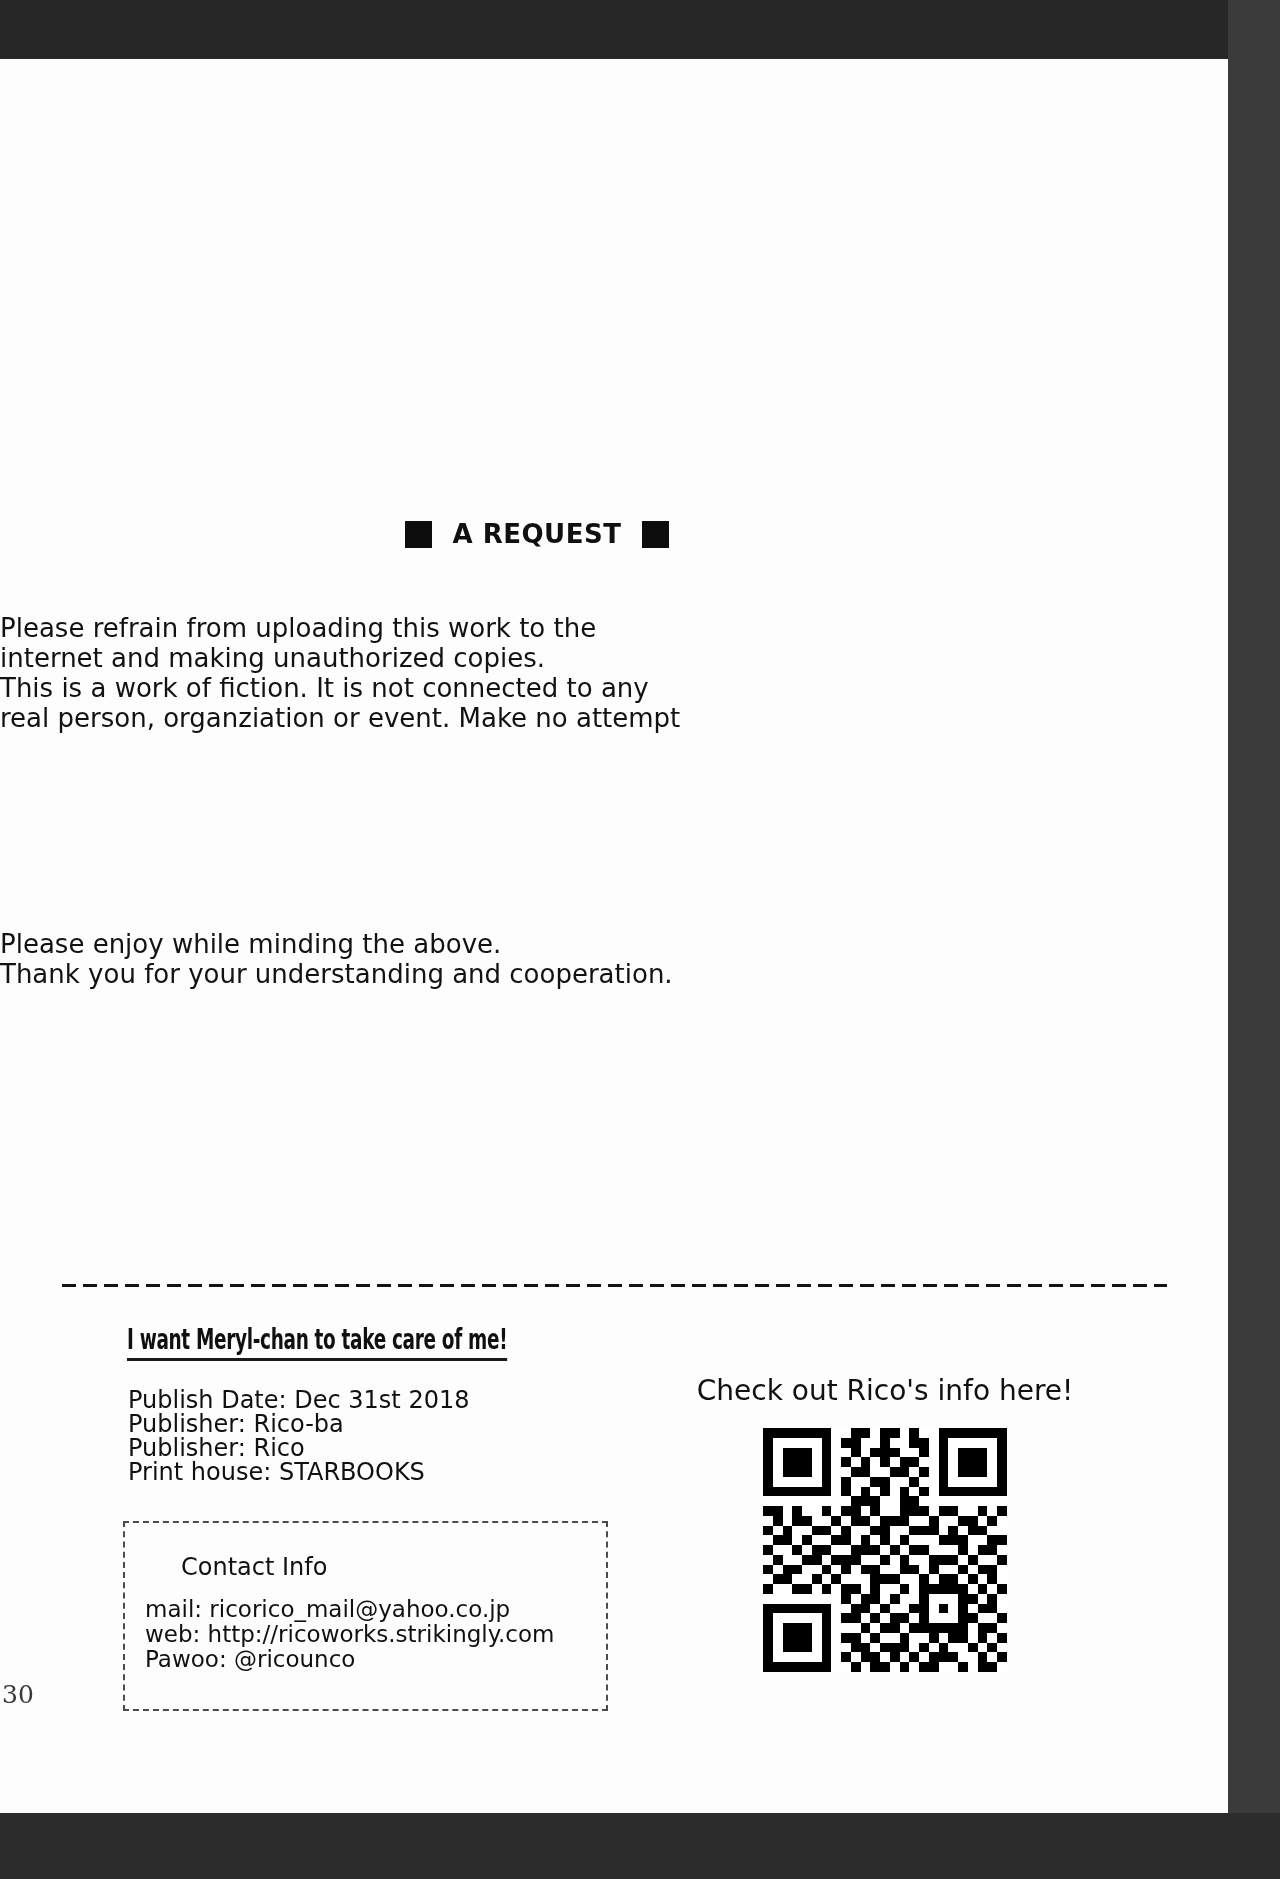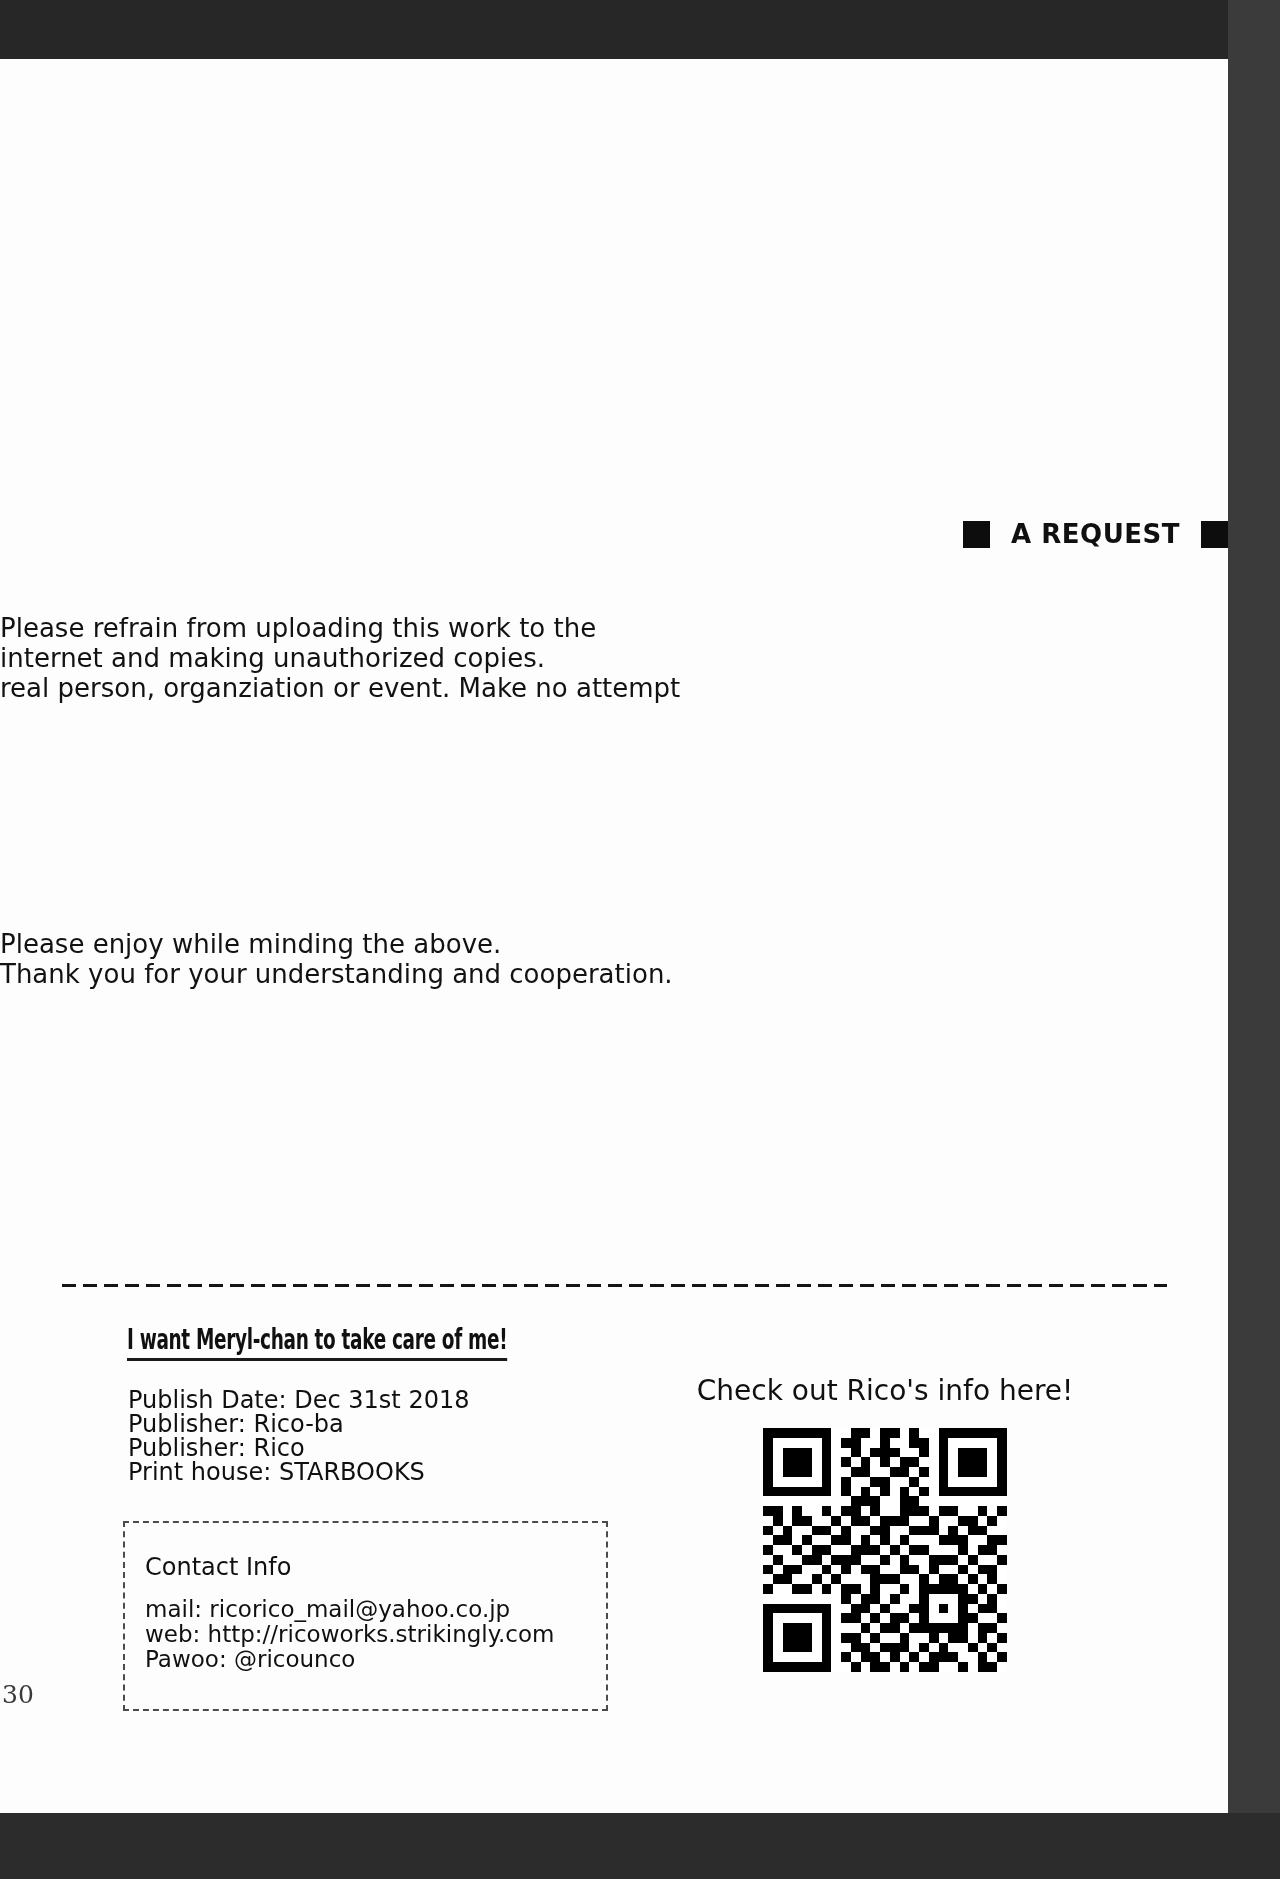--- a/index.html
+++ b/index.html
@@ -12,22 +12,22 @@
     font-family:"DejaVu Sans","Liberation Sans",sans-serif;
     color:#101010;
   }
   
   .bar-top{position:absolute;top:0;left:0;width:1280px;height:59px;background:#272727;}
   .bar-right{position:absolute;top:0;right:0;width:52px;height:1879px;background:#3b3b3b;}
   .bar-bottom{position:absolute;bottom:0;left:0;width:1280px;height:66px;background:#2c2c2c;}
 
   
   .request-heading{
-    position:absolute;top:520px;left:0;width:1228px;
-    display:flex;align-items:center;justify-content:flex-end;gap:21px;
+    position:absolute;top:520px;left:0;width:1074px;
+    display:flex;align-items:center;justify-content:center;gap:21px;
   }
   .sq{width:27px;height:27px;background:#0d0d0d;display:inline-block;}
   .request-heading-text{
     font-weight:bold;font-size:26px;letter-spacing:0.5px;line-height:28px;
   }
 
   
   .para{
     position:absolute;left:0;width:1228px;
     text-align:left;font-size:26px;line-height:30px;color:#121212;
@@ -53,21 +53,21 @@
 
   
   .publish{position:absolute;top:1388px;left:128px;font-size:24px;line-height:24px;white-space:nowrap;}
 
   
   .contact-box{
     position:absolute;top:1521px;left:123px;width:485px;height:190px;
     border:2px dashed #4b4b4b;box-sizing:border-box;
     padding:32px 0 0 20px;
   }
-  .contact-heading{font-size:24px;line-height:24px;}
+  .contact-heading{font-size:24px;line-height:24px;margin-left:36px;}
   .contact-lines{margin-top:18px;font-size:23px;line-height:25px;white-space:nowrap;}
 
   
   .qr-col{position:absolute;top:1374px;left:640px;width:490px;text-align:center;}
   .qr-caption{font-size:28px;line-height:34px;}
   .qr{
     margin:20px auto 0 auto;width:244px;height:244px;
     display:grid;grid-template-columns:repeat(25,1fr);grid-template-rows:repeat(25,1fr);
     background:#fff;
   }
@@ -92,20 +92,21 @@
 
   <div class="request-heading">
     <span class="sq"></span>
     <span class="request-heading-text">A REQUEST</span>
     <span class="sq"></span>
   </div>
 
   <div class="para p1">
     <div>Please refrain from uploading this work to the</div>
     <div>internet and making unauthorized copies.</div>
+    <div>This is a work of fiction. It is not connected to any</div>
     <div>real person, organziation or event. Make no attempt</div>
   </div>
 
 
   <div class="para p3">
     <div>Please enjoy while minding the above.</div>
     <div>Thank you for your understanding and cooperation.</div>
   </div>
 
   <div class="separator"></div>

